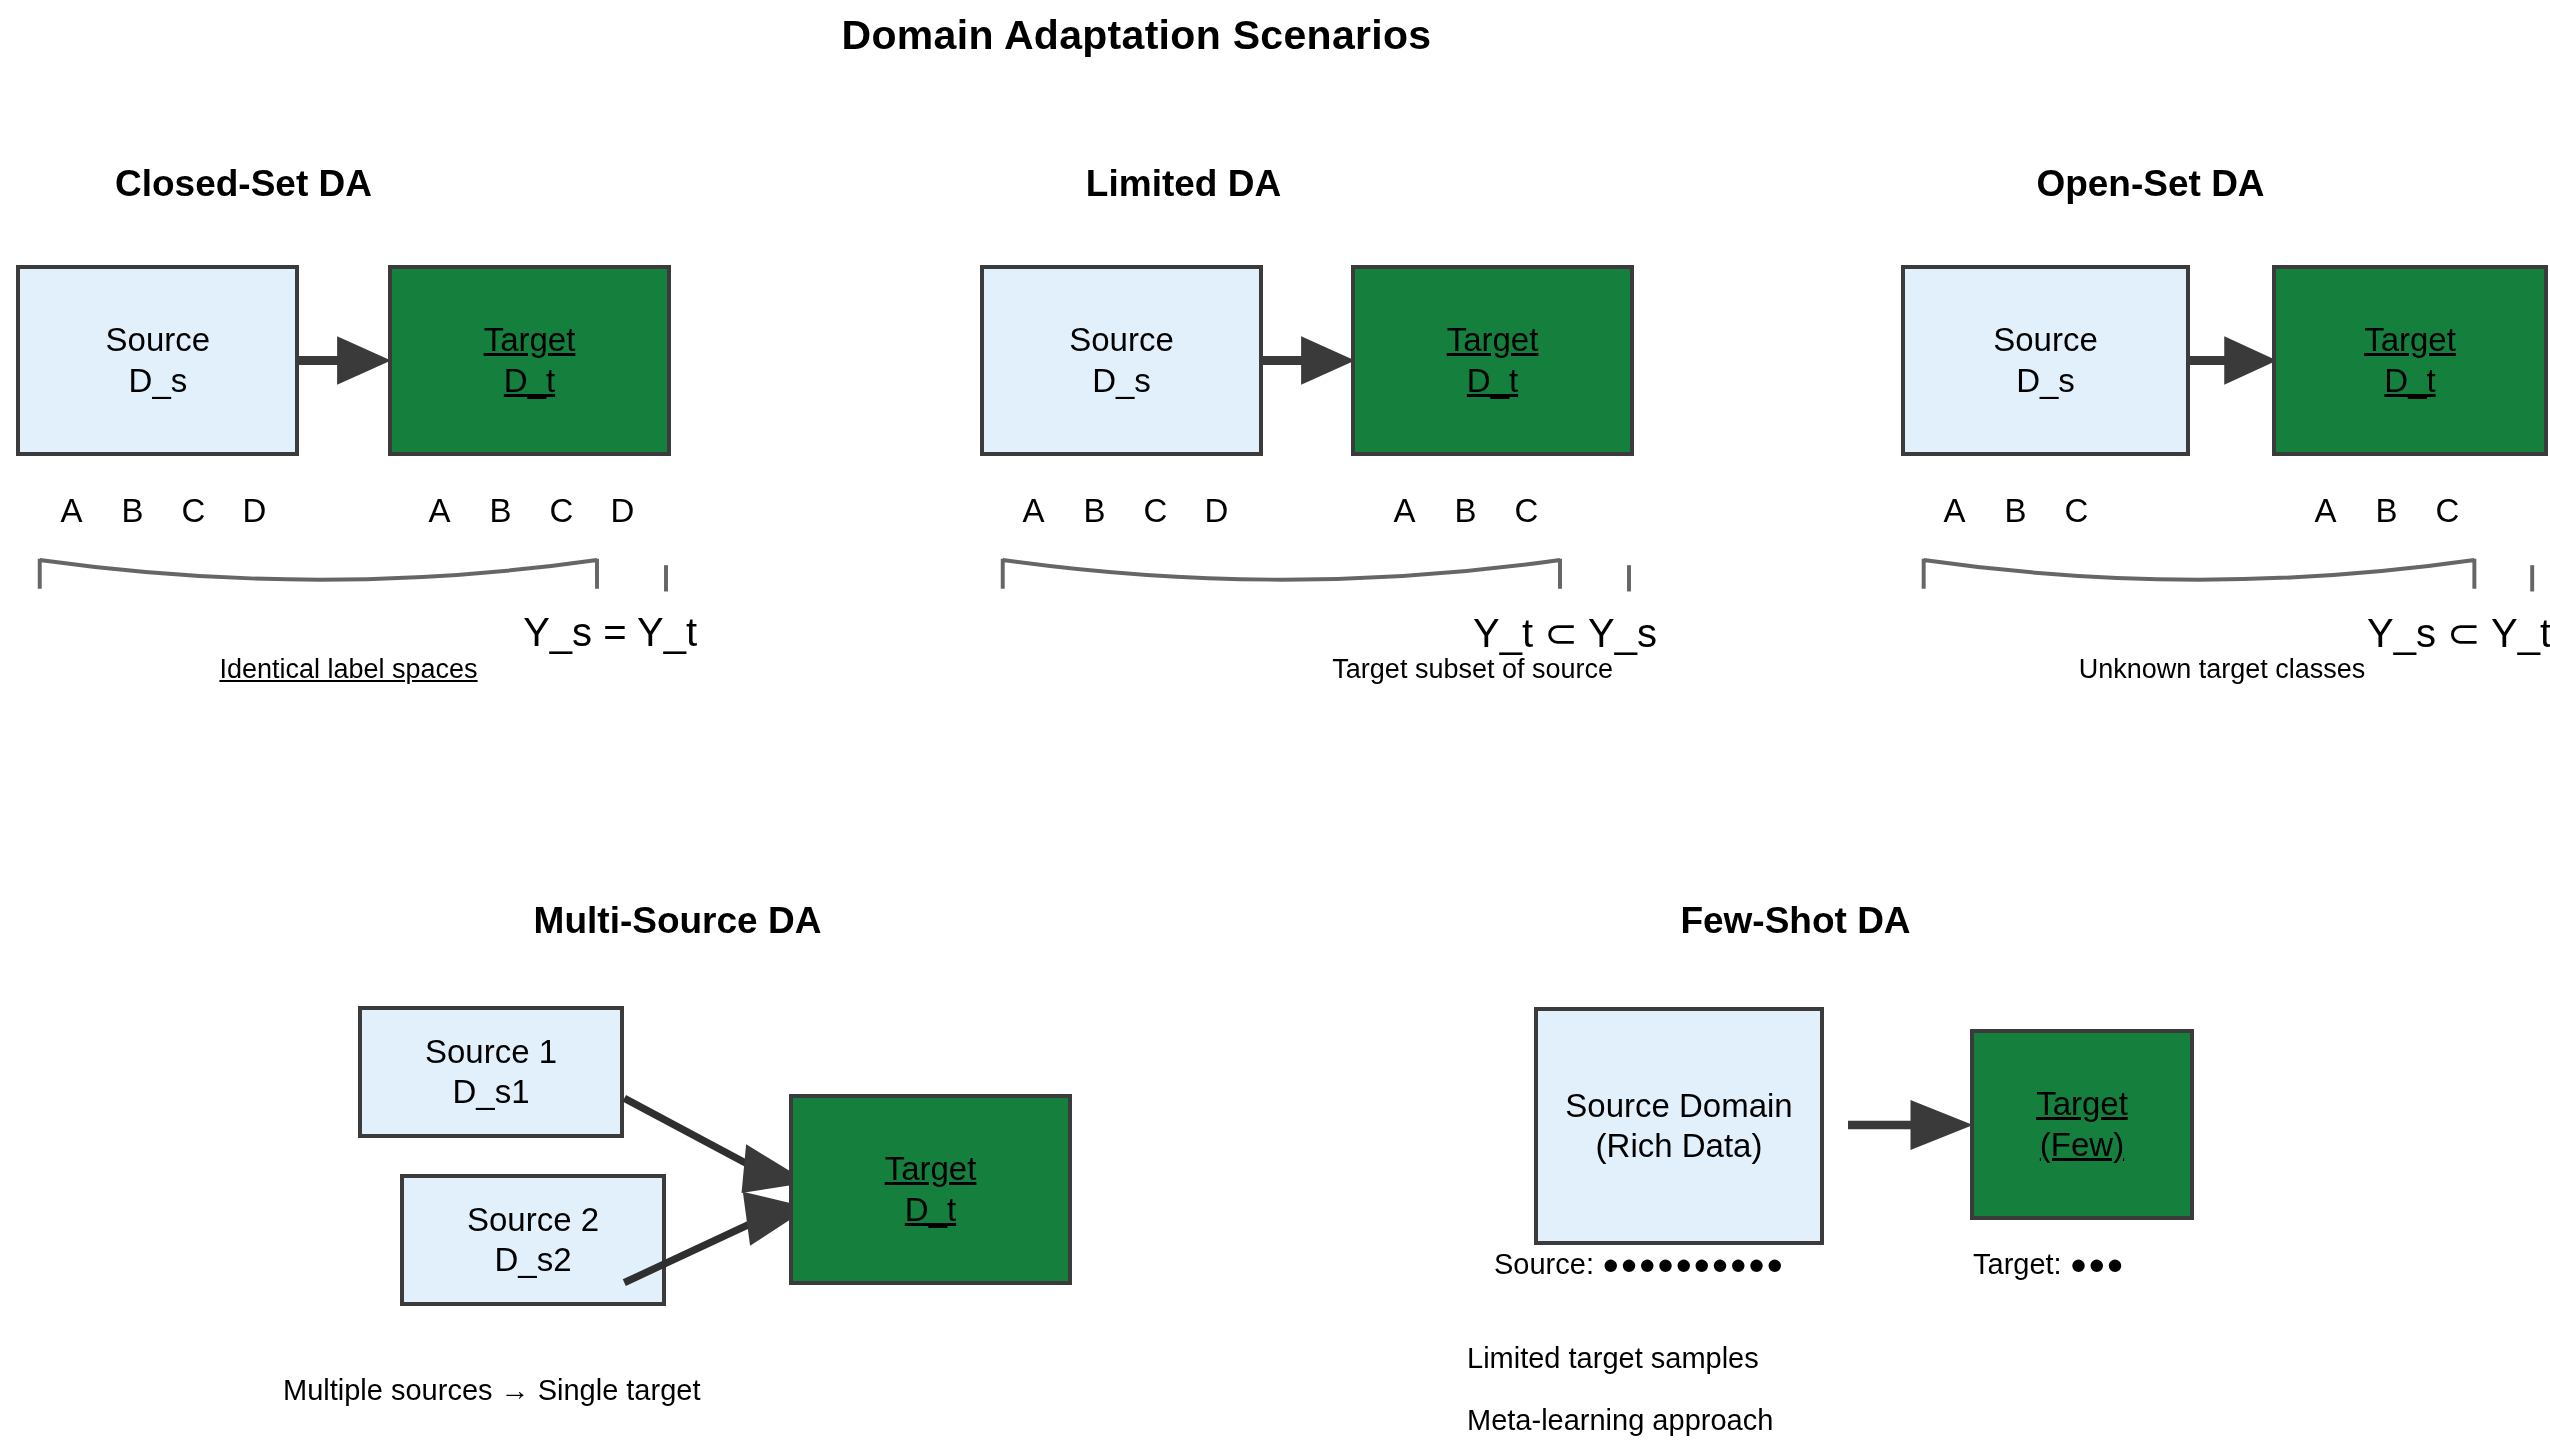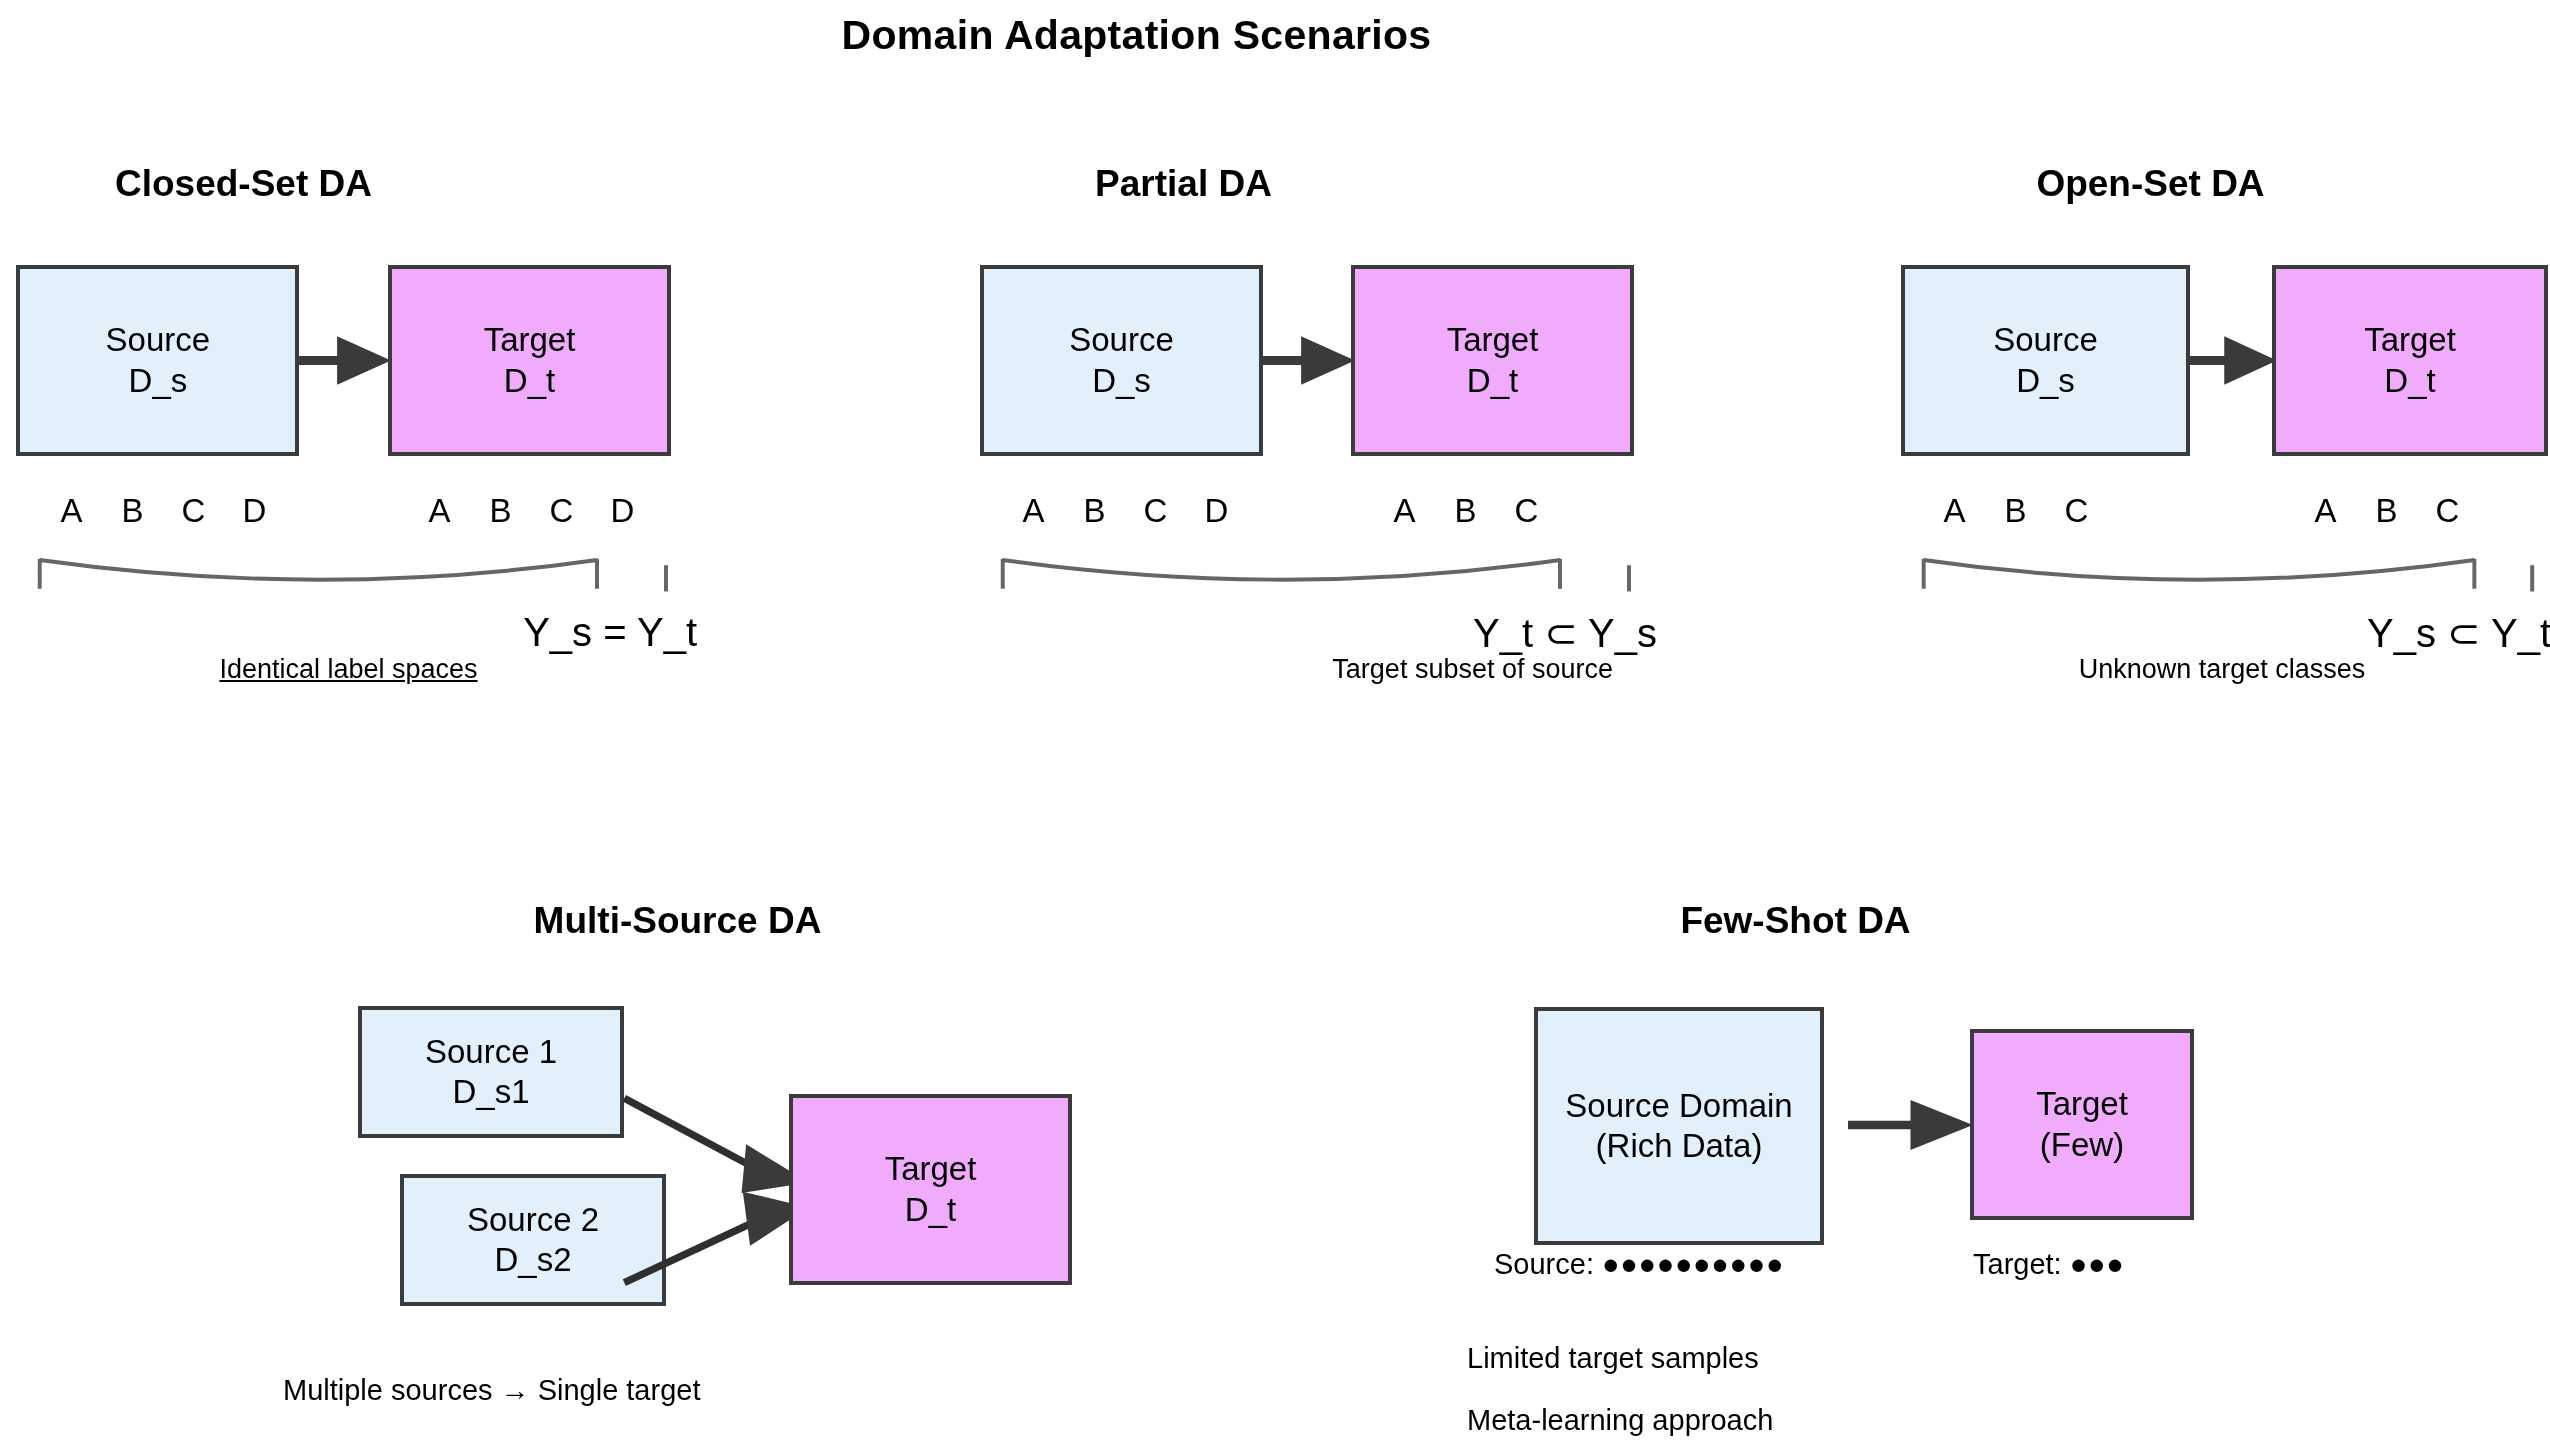--- a/index.html
+++ b/index.html
@@ -53,21 +53,21 @@
     box-sizing: border-box;
     display: flex;
     flex-direction: column;
     align-items: center;
     justify-content: center;
     font-size: 33px;
     line-height: 1.22;
     white-space: nowrap;
   }
   .dbox.source { background: #e2f0fb; }
-  .dbox.target { background: #f0abfc; }
+  .dbox.target { background: #15803d; text-decoration: underline; }
   .dbox .l1, .dbox .l2 { display: block; }
 
   
   .arrow-svg {
     position: absolute;
     overflow: visible;
   }
 
   
   .class-row {
@@ -145,21 +145,21 @@
       <path d="M2,4 L2,50 M2,6 Q430,66 850,6 M850,4 L850,50" stroke="#666666" stroke-width="6" fill="none"></path>
       <line x1="955" y1="14" x2="955" y2="54" stroke="#666666" stroke-width="6"></line>
     </svg>
 
     <div class="rel-eq" style="left:0px; top:610px; width:697px;">Y_s = Y_t</div>
     <div class="rel-desc" style="left:0px; top:654px; width:697px;text-decoration:underline;">Identical label spaces</div>
   </div>
 
   <div class="panel">
 
-    <div class="panel-title" style="left:940px; top:163px; width:487px;">Partial DA</div>
+    <div class="panel-title" style="left:940px; top:163px; width:487px;">Limited DA</div>
 
     <div class="dbox source" style="left:980px; top:265px; width:283px; height:191px;">
       <span class="l1">Source</span>
       <span class="l2">D_s</span>
     </div>
 
     <svg class="arrow-svg" style="left:1263px; top:265px;" width="92" height="191" viewBox="0 0 140 290">
       <line x1="0" y1="145" x2="78" y2="145" stroke="#3a3a3a" stroke-width="14"></line>
       <polygon points="58,108 140,145 58,182" fill="#3a3a3a"></polygon>
     </svg>

